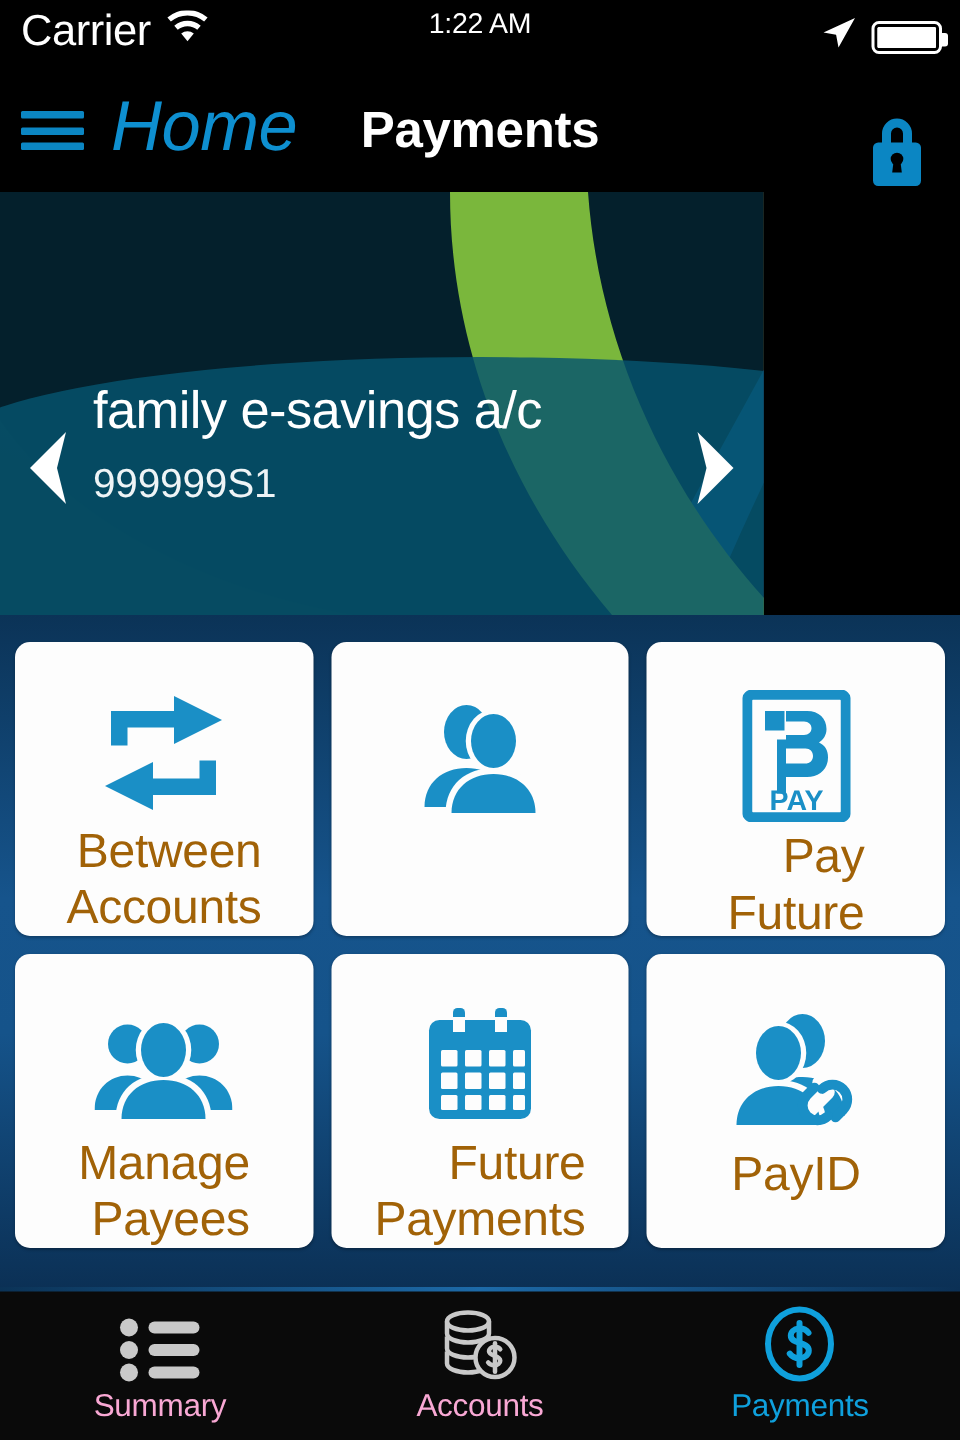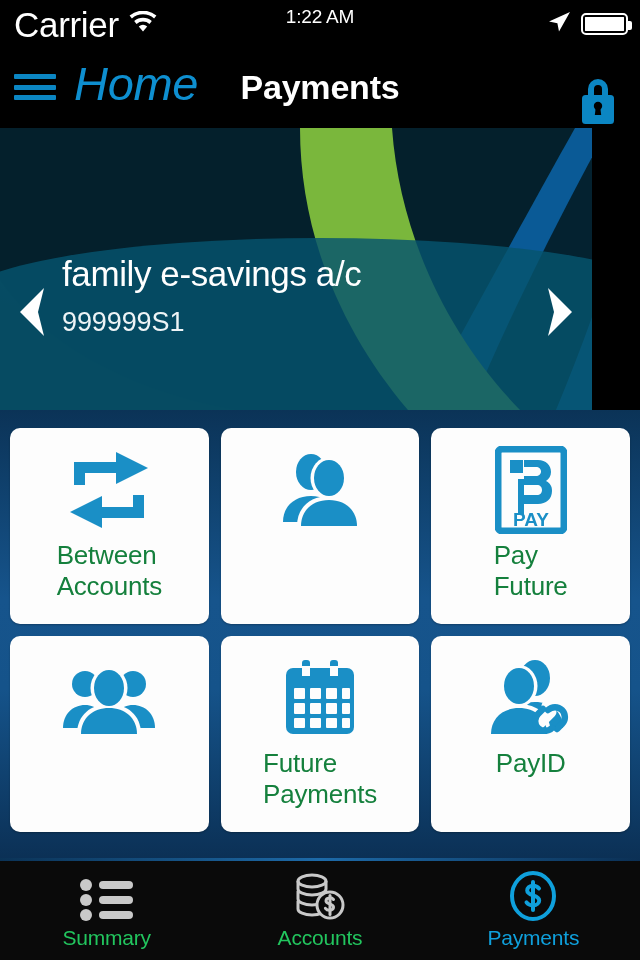--- a/index.html
+++ b/index.html
@@ -11,21 +11,21 @@
     -webkit-font-smoothing:antialiased;
   }
   #app { position:relative; width:640px; height:960px; overflow:hidden; background:#000; }
 
   
   .statusbar{
     position:absolute; top:0; left:0; width:640px; height:44px;
     background:#000; color:#fff;
   }
   .sb-left{ position:absolute; left:14px; top:5px; display:flex; align-items:center; gap:9px; }
-  .sb-carrier{ font-size:35px; letter-spacing:-0.3px; color:#fff; }
+  .sb-carrier{ font-size:29px; letter-spacing:-0.3px; color:#fff; }
   .sb-time{
     position:absolute; left:0; right:0; top:6px; text-align:center;
     font-size:19px; font-weight:400; color:#fff; letter-spacing:-0.2px;
   }
   .sb-right{ position:absolute; right:12px; top:9px; display:flex; align-items:center; gap:9px; }
   .battery{
     width:47px; height:22px; border:2.5px solid #fff; border-radius:5px; position:relative;
     background:#fff; background-clip:content-box; padding:2px;
   }
   .battery::after{
@@ -47,21 +47,21 @@
     position:absolute; left:74px; top:12px; font-size:47px; color:#0E8FD0; letter-spacing:-0.3px;font-style:italic;
   }
   .nav-title{
     position:absolute; left:0; right:0; top:24px; text-align:center;
     font-size:34px; font-weight:bold; color:#fff; letter-spacing:-0.2px;
   }
   .lock-btn{ position:absolute; right:18px; top:28px; width:48px; height:56px; cursor:pointer; }
 
   
   .hero{
-    position:absolute; top:128px; left:0; width:592px; height:282px; overflow:hidden;
+    position:absolute; top:128px; left:0; width:509px; height:282px; overflow:hidden;
     background:#a16207;
   }
   .hero-bg{ position:absolute; inset:0; overflow:hidden; }
   .hero-grad{
     position:absolute; inset:0;
     background:
       radial-gradient(ellipse 420px 200px at 140px 60px, #0c3544 0%, #062430 70%),
       linear-gradient(180deg,#0a2e3c 0%,#062532 100%);
   }
 
@@ -96,44 +96,44 @@
     position:absolute; top:410px; left:0; width:640px; height:450px;
     background:linear-gradient(180deg,#0b3357 0%,#16548c 42%,#15538a 62%,#0b3055 100%);
     padding:18px 10px 0 10px;
   }
   .grid{
     display:grid; grid-template-columns:repeat(3,1fr); gap:12px;
   }
   .tile{
     background:#fdfdfd; border-radius:10px; height:196px;
     display:flex; flex-direction:column; align-items:center; justify-content:flex-start;
-    padding-top:16px; cursor:pointer;
+    padding-top:32px; cursor:pointer;
     box-shadow:0 1px 2px rgba(0,0,0,0.25);
   }
   .tile-icon{ height:92px; display:flex; align-items:center; justify-content:center; }
   .tile-label{
-    margin-top:4px; text-align:left; font-size:26px; color:#15803d; line-height:1.18;
+    margin-top:4px; text-align:right; font-size:32px; color:#a16207; line-height:1.18;
     letter-spacing:-0.2px;
   }
 
   
   .tabbar{
     position:absolute; bottom:0; left:0; width:640px; height:100px;
     background:#0a0a0a; display:flex;
   }
   .tabbar::before{
     content:""; position:absolute; top:-2px; left:0; width:100%; height:3px;
     background:linear-gradient(90deg,#0b3357,#1d6aa8,#0b3055);
   }
   .tab{
     flex:1; display:flex; flex-direction:column; align-items:center; justify-content:center;
     gap:4px; cursor:pointer;
   }
   .tab-ico{ height:52px; display:flex; align-items:flex-end; justify-content:center; }
-  .tab-lbl{ font-size:21px; color:#22c55e; letter-spacing:-0.2px; }
+  .tab-lbl{ font-size:21px; color:#f9a8d4; letter-spacing:-0.2px; }
   .tab.active .tab-lbl{ color:#0FA0DC; }
 </style>
 </head>
 <body>
 
 <div id="app">
 
   <div class="statusbar">
     <div class="sb-left">
       <span class="sb-carrier">Carrier</span>
@@ -277,20 +277,24 @@
             </g>
             <g fill="#fdfdfd">
               <ellipse cx="46" cy="28" rx="18.5" ry="21"></ellipse>
               <path d="M14 74c0-19 14-30 32-30s32 11 32 30z"></path>
             </g>
             <g fill="#1A8FC6">
               <ellipse cx="46" cy="28" rx="15" ry="18"></ellipse>
               <path d="M18 74c0-16 12-26 28-26s28 10 28 26z"></path>
             </g>
           </svg>
+        </div>
+        <div class="tile-label">
+          <div>Manage</div>
+          <div>Payees</div>
         </div>
       </div>
 
       <div class="tile">
         <div class="tile-icon">
           <svg width="80" height="80" viewBox="0 0 80 80">
             <rect x="22" y="2" width="8" height="16" rx="3" fill="#1A8FC6"></rect>
             <rect x="50" y="2" width="8" height="16" rx="3" fill="#1A8FC6"></rect>
             <rect x="6" y="10" width="68" height="66" rx="7" fill="#1A8FC6"></rect>
             <rect x="22" y="8" width="8" height="10" fill="#fdfdfd"></rect>

